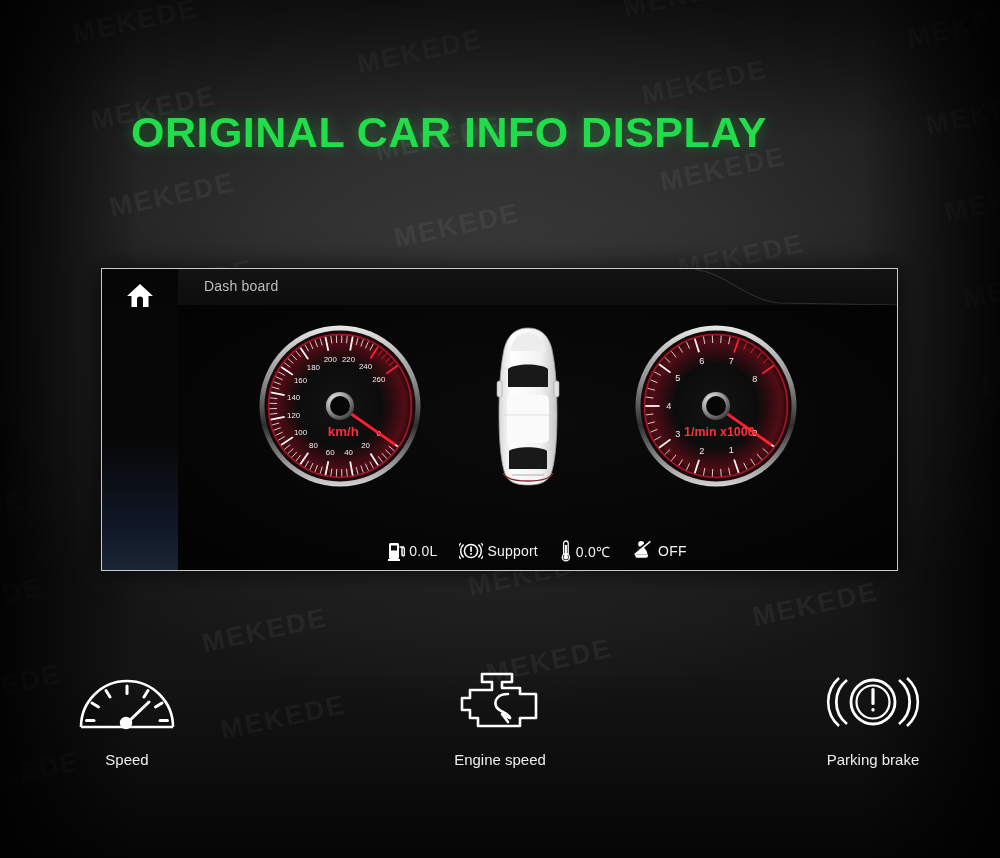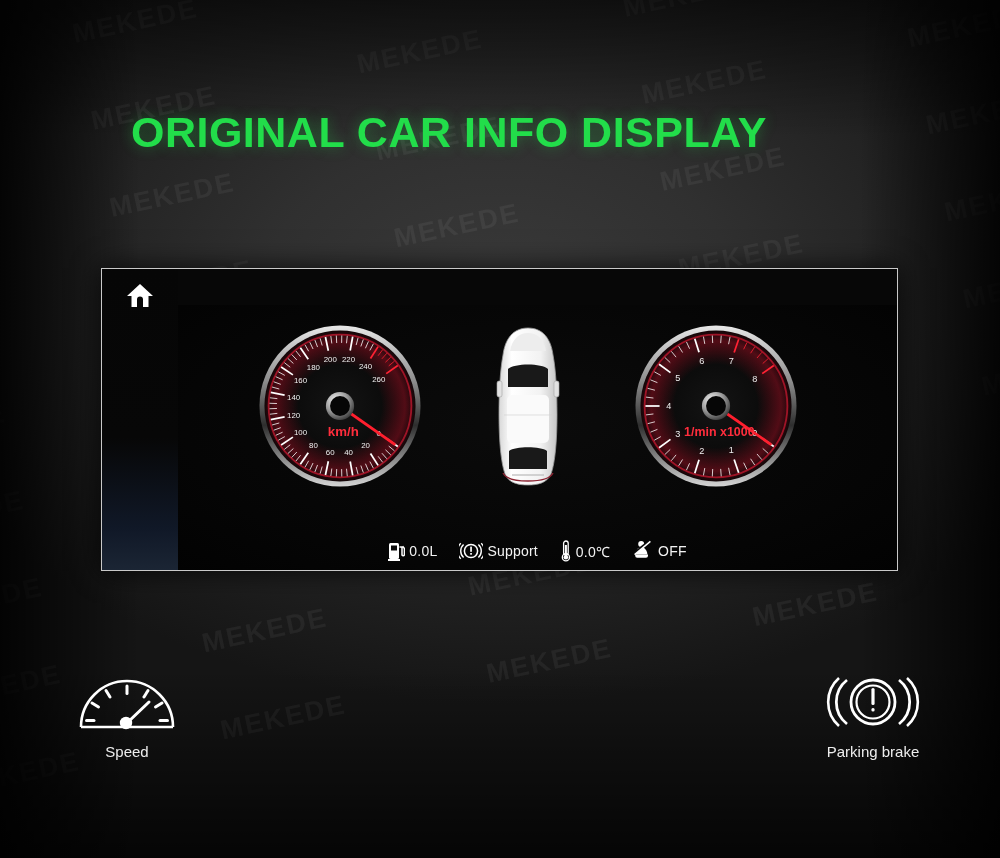--- a/index.html
+++ b/index.html
@@ -114,21 +114,21 @@
   }
   .feature{
     width:150px;
     display:flex;flex-direction:column;align-items:center;
   }
   .feature .f-icon{
     height:80px;
     display:flex;align-items:center;justify-content:center;
   }
   .feature .f-label{
-    margin-top:0;
+    margin-top:8px;
     font-size:15px;color:#ededed;text-align:center;line-height:1.35;
     white-space:pre-line;
   }
 </style>
 </head>
 <body>
 
 <div id="bg-base"></div>
 <div id="watermarks">
     <span>MEKEDE</span>
@@ -191,20 +191,26 @@
   <div id="panel-sidebar">
     <div id="home-icon">
       <svg width="28" height="26" viewBox="0 0 28 26">
         <path d="M14 1 L27 13 L22.5 13 L22.5 24 L17 24 L17 16.5 A3 3 0 0 0 11 16.5 L11 24 L5.5 24 L5.5 13 L1 13 Z" fill="#ffffff"></path>
       </svg>
     </div>
   </div>
 
   <div id="panel-body">
 
+    <div id="panel-header">
+      <span id="header-title">Dash board</span>
+      <svg class="curve" viewBox="0 0 210 37" preserveAspectRatio="none">
+        <path d="M8 0 C 42 6, 58 30, 92 34 L210 36" fill="none" stroke="#2e2e2e" stroke-width="1.2"></path>
+      </svg>
+    </div>
 
     <div id="gauges">
 
       <div class="gauge" id="speedometer">
         <svg width="166" height="166" viewBox="0 0 200 200">
           <defs>
             <radialGradient id="spdFace" cx="50%" cy="50%" r="50%">
               <stop offset="0%" stop-color="#141414"></stop>
               <stop offset="62%" stop-color="#0b0b0b"></stop>
               <stop offset="100%" stop-color="#050505"></stop>
@@ -493,20 +499,29 @@
           <line x1="85" y1="32" x2="78.5" y2="36"></line>
           <line x1="90.5" y1="49.5" x2="83" y2="49.5"></line>
         </g>
         <path d="M50 52 L72 31" stroke="#ffffff" stroke-width="3" stroke-linecap="round"></path>
         <circle cx="49" cy="52" r="6.2" fill="#ffffff"></circle>
       </svg>
     </div>
     <div class="f-label">Speed</div>
   </div>
 
+  <div class="feature">
+    <div class="f-icon">
+      <svg width="84" height="64" viewBox="0 0 84 64">
+        <path d="M24 12 L24 4 L54 4 L54 12 L44 12 L44 18 L62 18 L62 24 L78 24 L78 48 L62 48 L62 56 L20 56 L20 48 L12 48 L12 40 L4 40 L4 28 L12 28 L12 20 L34 20 L34 12 Z" fill="none" stroke="#ffffff" stroke-width="2.6" stroke-linejoin="round"></path>
+        <path d="M50 24 C 40 24, 36 30, 38 36 C 40 42, 50 42, 52 48 L44 44 L50 52" fill="none" stroke="#ffffff" stroke-width="2.6" stroke-linejoin="round" stroke-linecap="round"></path>
+      </svg>
+    </div>
+    <div class="f-label">Engine speed</div>
+  </div>
 
 
 
   <div class="feature">
     <div class="f-icon">
       <svg width="96" height="62" viewBox="0 0 96 62">
         <circle cx="48" cy="31" r="22" fill="none" stroke="#ffffff" stroke-width="2.8"></circle>
         <circle cx="48" cy="31" r="16.5" fill="none" stroke="#ffffff" stroke-width="2.2"></circle>
         <rect x="46.4" y="17" width="3.2" height="17" rx="1.5" fill="#ffffff"></rect>
         <rect x="46.4" y="37" width="3.2" height="3.6" rx="1.5" fill="#ffffff"></rect>

